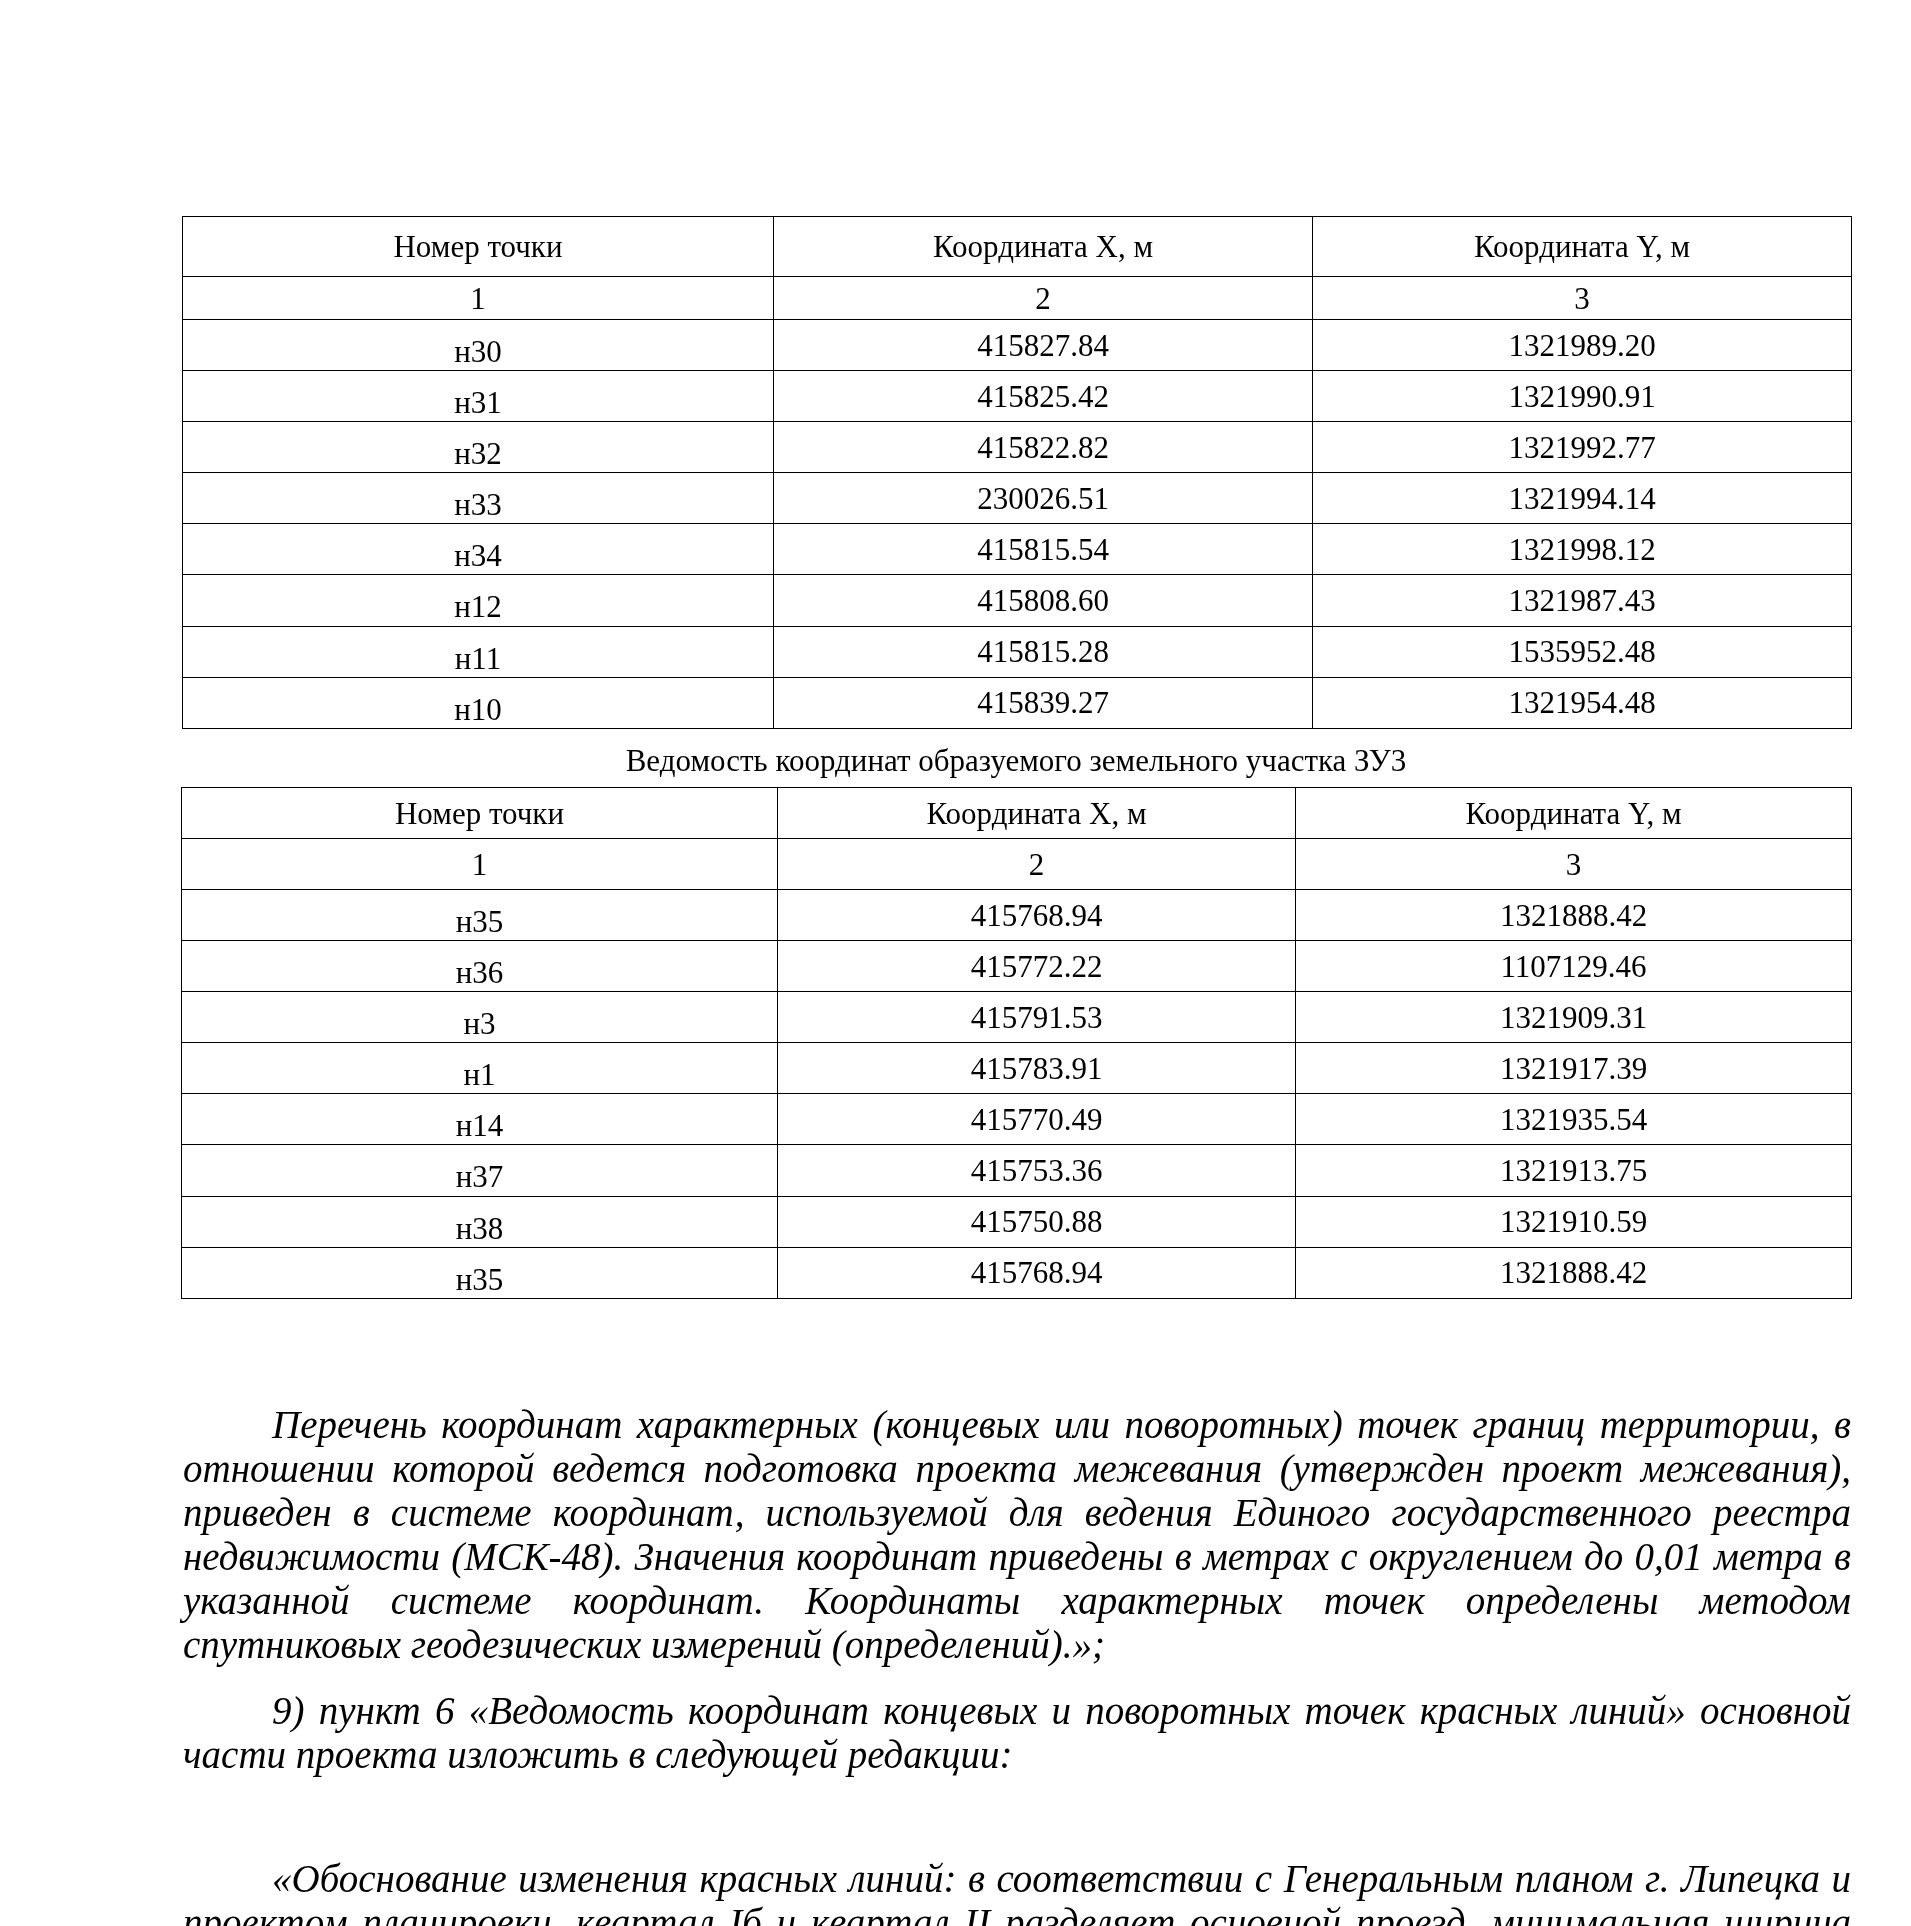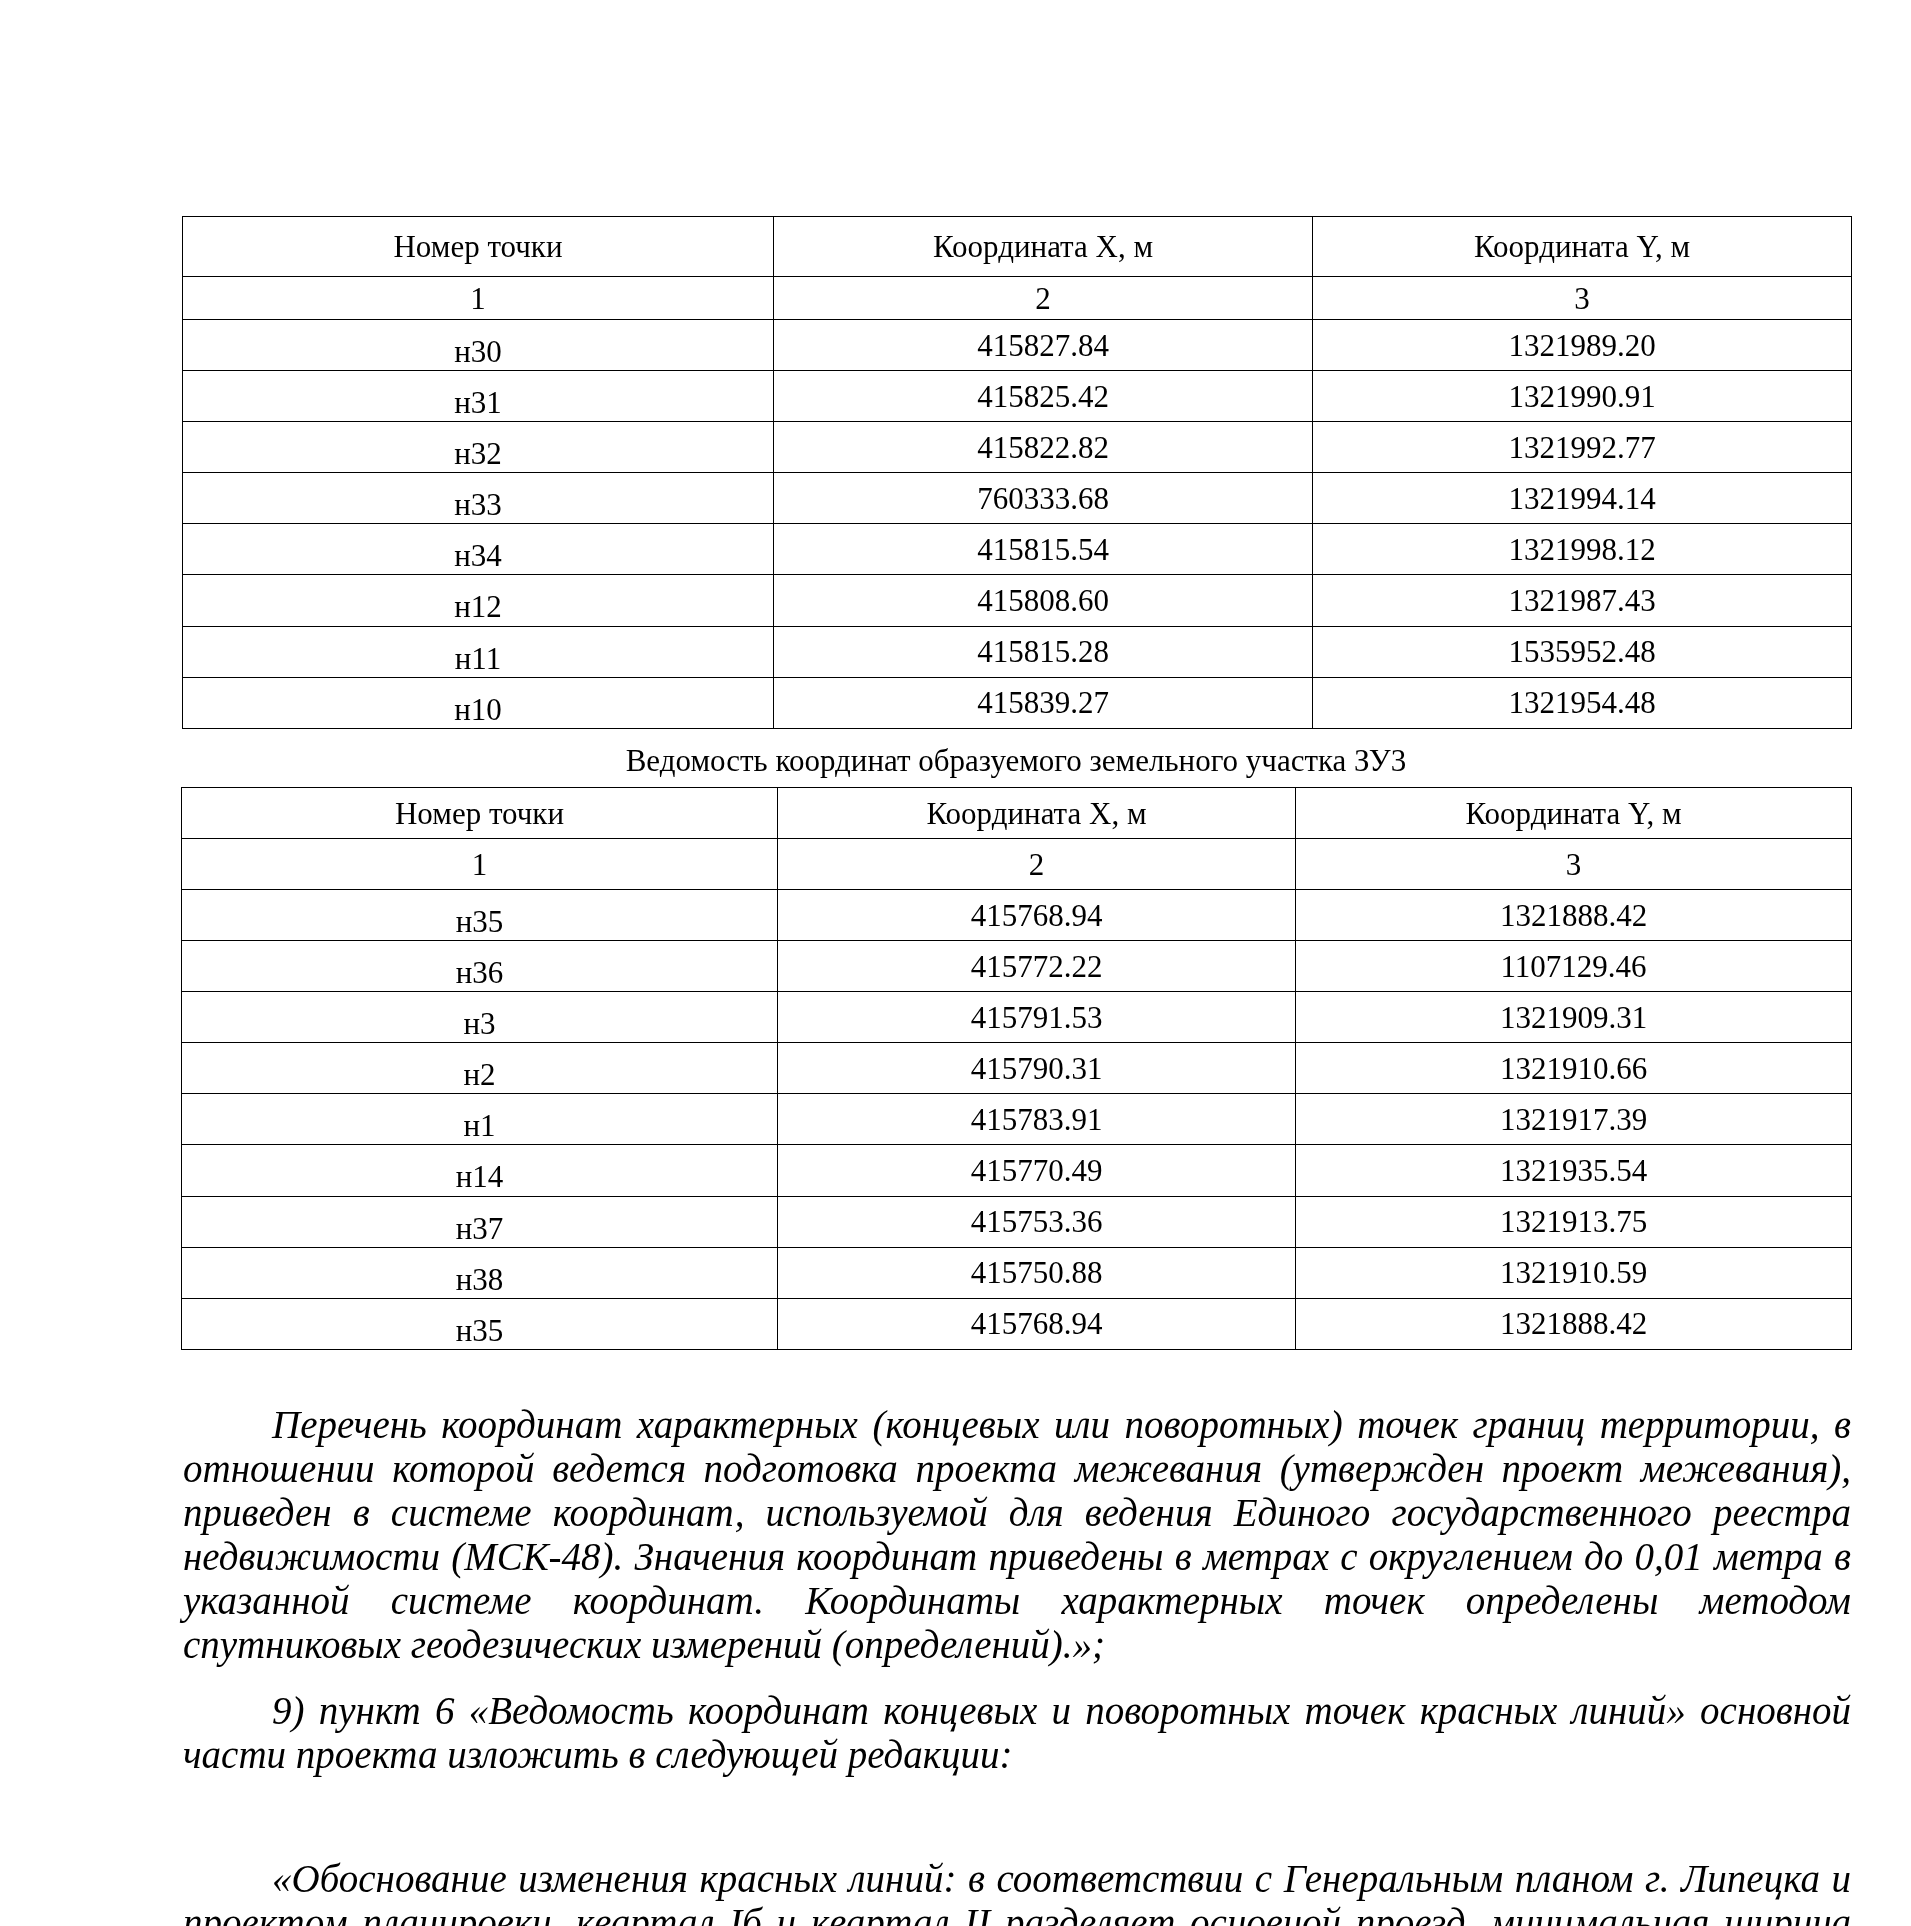--- a/index.html
+++ b/index.html
@@ -67,21 +67,21 @@
       <td>415825.42</td>
       <td>1321990.91</td>
     </tr>
     <tr class="row">
       <td class="pt">н32</td>
       <td>415822.82</td>
       <td>1321992.77</td>
     </tr>
     <tr class="row">
       <td class="pt">н33</td>
-      <td>760333.68</td>
+      <td>230026.51</td>
       <td>1321994.14</td>
     </tr>
     <tr class="row">
       <td class="pt">н34</td>
       <td>415815.54</td>
       <td>1321998.12</td>
     </tr>
     <tr class="row">
       <td class="pt">н12</td>
       <td>415808.60</td>
@@ -128,25 +128,20 @@
       <td class="pt">н36</td>
       <td>415772.22</td>
       <td>1107129.46</td>
     </tr>
     <tr class="row">
       <td class="pt">н3</td>
       <td>415791.53</td>
       <td>1321909.31</td>
     </tr>
     <tr class="row">
-      <td class="pt">н2</td>
-      <td>415790.31</td>
-      <td>1321910.66</td>
-    </tr>
-    <tr class="row">
       <td class="pt">н1</td>
       <td>415783.91</td>
       <td>1321917.39</td>
     </tr>
     <tr class="row">
       <td class="pt">н14</td>
       <td>415770.49</td>
       <td>1321935.54</td>
     </tr>
     <tr class="row">

